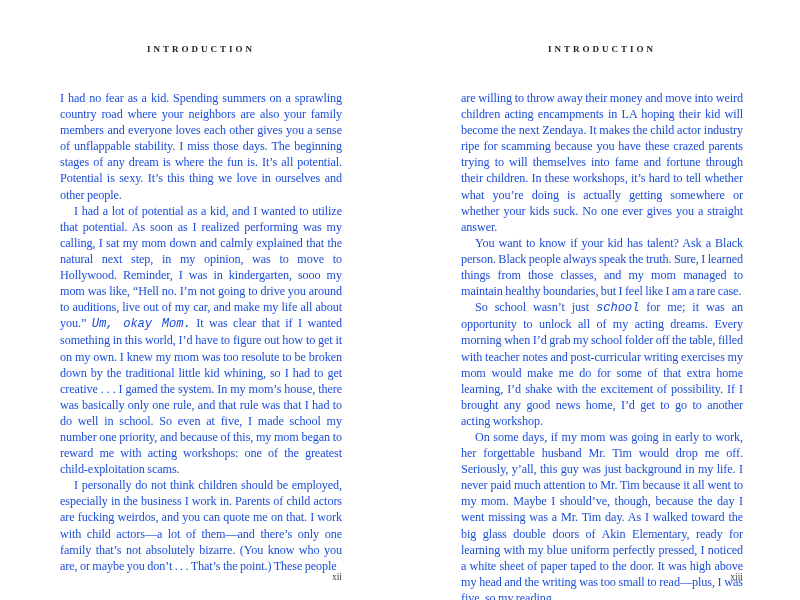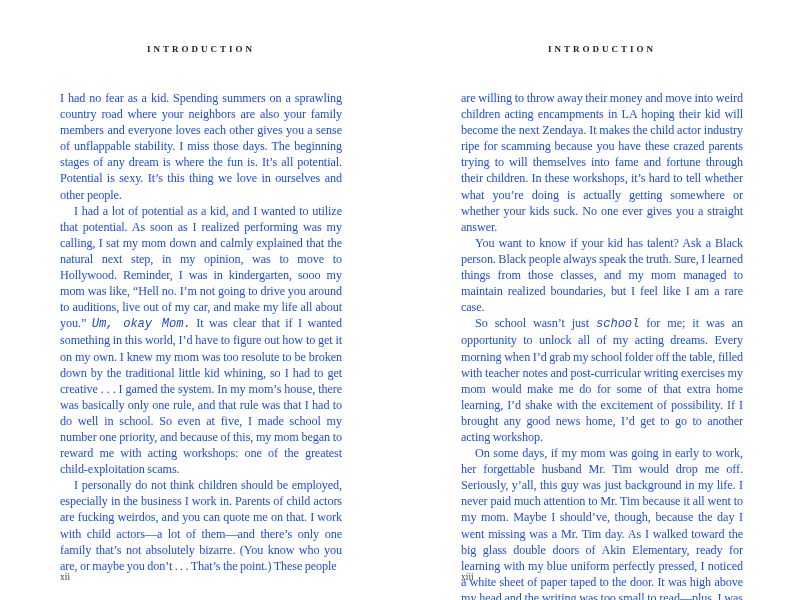--- a/index.html
+++ b/index.html
@@ -51,21 +51,21 @@
     word-spacing: -0.5px;
     color: #1d4ed8;
   }
   .para.indent { text-indent: 14px; }
   .it { font-style: italic; font-family: Liberation Mono, monospace; }
   .page-number {
     position: absolute;
     top: 552px;
     left: 0;
     width: 100%;
-    text-align: left;
+    text-align: right;
     font-size: 9.5px;
     color: #3a3a3a;
   }
 </style>
 </head>
 <body>
 
 <div id="canvas">
 
   <div class="page left">
@@ -75,20 +75,20 @@
         <p class="para indent"><span>I had a lot of potential as a kid, and I wanted to utilize that potential. As soon as I realized performing was my calling, I sat my mom down and calmly explained that the natural next step, in my opinion, was to move to Hollywood. Reminder, I was in kindergarten, sooo my mom was like, “Hell no. I’m not going to drive you around to auditions, live out of my car, and make my life all about you.” </span><span class="it">Um, okay Mom.</span><span> It was clear that if I wanted something in this world, I’d have to figure out how to get it on my own. I knew my mom was too resolute to be broken down by the traditional little kid whining, so I had to get creative . . . I gamed the system. In my mom’s house, there was basically only one rule, and that rule was that I had to do well in school. So even at five, I made school my number one priority, and because of this, my mom began to reward me with acting workshops: one of the greatest child-exploitation scams.</span></p>
         <p class="para indent"><span>I personally do not think children should be employed, especially in the business I work in. Parents of child actors are fucking weirdos, and you can quote me on that. I work with child actors—a lot of them—and there’s only one family that’s not absolutely bizarre. (You know who you are, or maybe you don’t . . . That’s the point.) These people</span></p>
       </div>
     <div class="page-number">xii</div>
   </div>
 
   <div class="page right">
     <div class="running-header">INTRODUCTION</div>
     <div class="page-text">
         <p class="para"><span>are willing to throw away their money and move into weird children acting encampments in LA hoping their kid will become the next Zendaya. It makes the child actor industry ripe for scamming because you have these crazed parents trying to will themselves into fame and fortune through their children. In these workshops, it’s hard to tell whether what you’re doing is actually getting somewhere or whether your kids suck. No one ever gives you a straight answer.</span></p>
-        <p class="para indent"><span>You want to know if your kid has talent? Ask a Black person. Black people always speak the truth. Sure, I learned things from those classes, and my mom managed to maintain realized boundaries, but I feel like I am a rare case.</span></p>
+        <p class="para indent"><span>You want to know if your kid has talent? Ask a Black person. Black people always speak the truth. Sure, I learned things from those classes, and my mom managed to maintain healthy boundaries, but I feel like I am a rare case.</span></p>
         <p class="para indent"><span>So school wasn’t just </span><span class="it">school</span><span> for me; it was an opportunity to unlock all of my acting dreams. Every morning when I’d grab my school folder off the table, filled with teacher notes and post-curricular writing exercises my mom would make me do for some of that extra home learning, I’d shake with the excitement of possibility. If I brought any good news home, I’d get to go to another acting workshop.</span></p>
         <p class="para indent"><span>On some days, if my mom was going in early to work, her forgettable husband Mr. Tim would drop me off. Seriously, y’all, this guy was just background in my life. I never paid much attention to Mr. Tim because it all went to my mom. Maybe I should’ve, though, because the day I went missing was a Mr. Tim day. As I walked toward the big glass double doors of Akin Elementary, ready for learning with my blue uniform perfectly pressed, I noticed a white sheet of paper taped to the door. It was high above my head and the writing was too small to read—plus, I was five, so my reading</span></p>
       </div>
     <div class="page-number">xiii</div>
   </div>
 
 </div>
 
 </body></html>

